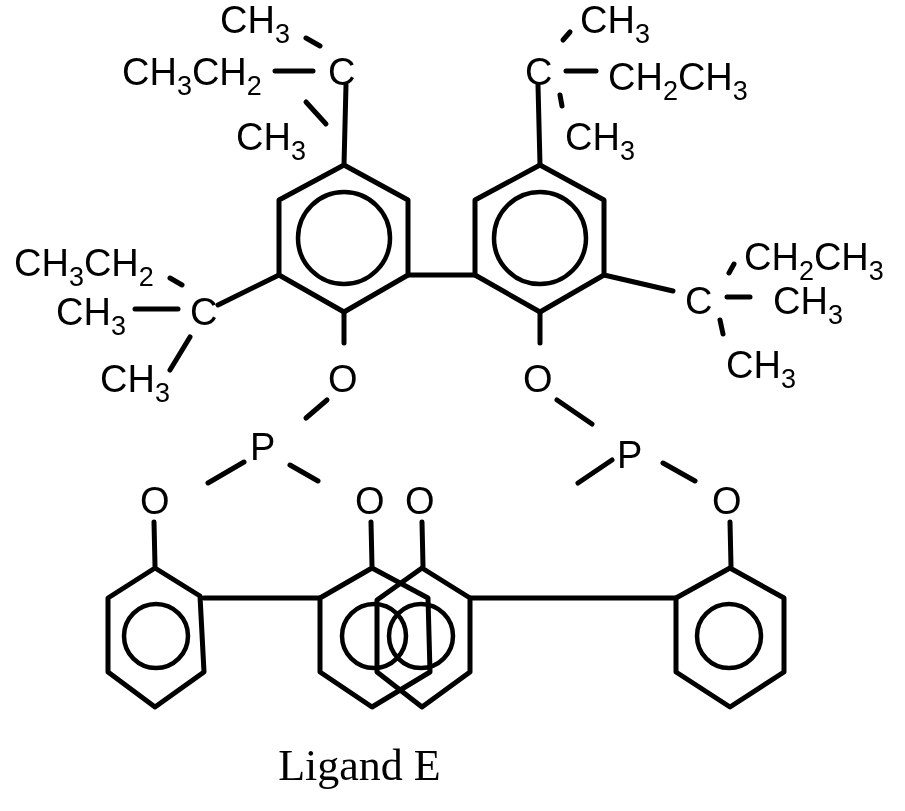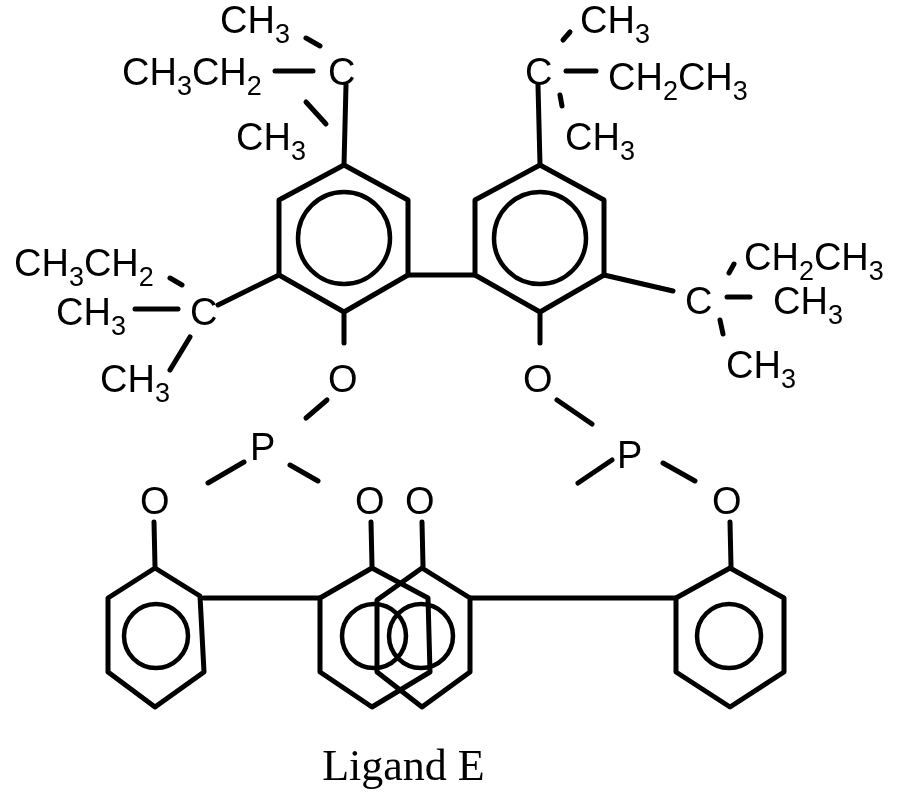--- a/index.html
+++ b/index.html
@@ -3,21 +3,21 @@
 <meta charset="utf-8">
 <style>
   html, body { margin:0; padding:0; background:#ffffff; }
   body { width:905px; height:811px; position:relative; overflow:hidden; }
   svg { position:absolute; left:0; top:0; }
   .bond { stroke:#000; stroke-width:5; fill:none; stroke-linecap:round; stroke-linejoin:round; }
   .ring { stroke:#000; stroke-width:4.5; fill:none; }
   .atom { font-family:"Liberation Sans", sans-serif; font-size:38px; fill:#000; }
   .sub { font-family:"Liberation Sans", sans-serif; font-size:27px; fill:#000; }
   .caption { position:absolute; left:0; width:719px; top:740px; text-align:center;
-             font-family:"Liberation Serif", serif; font-size:44px; color:#000;padding-left:44px; }
+             font-family:"Liberation Serif", serif; font-size:44px; color:#000; }
 </style>
 </head>
 <body>
 
 <svg width="905" height="811" viewBox="0 0 905 811">
 
   <g>
     <polygon class="bond" points="344,165 408,200 408,275 344,312 279,275 279,200"></polygon>
     <circle class="ring" cx="344" cy="238" r="46"></circle>
   </g>

